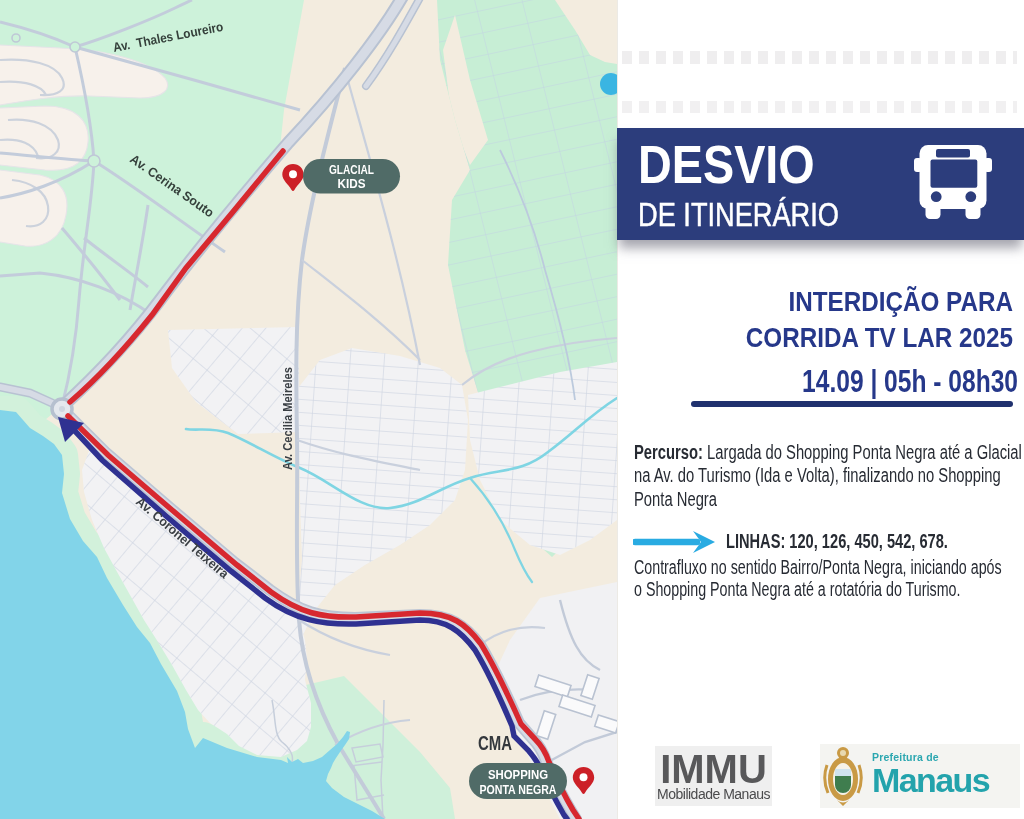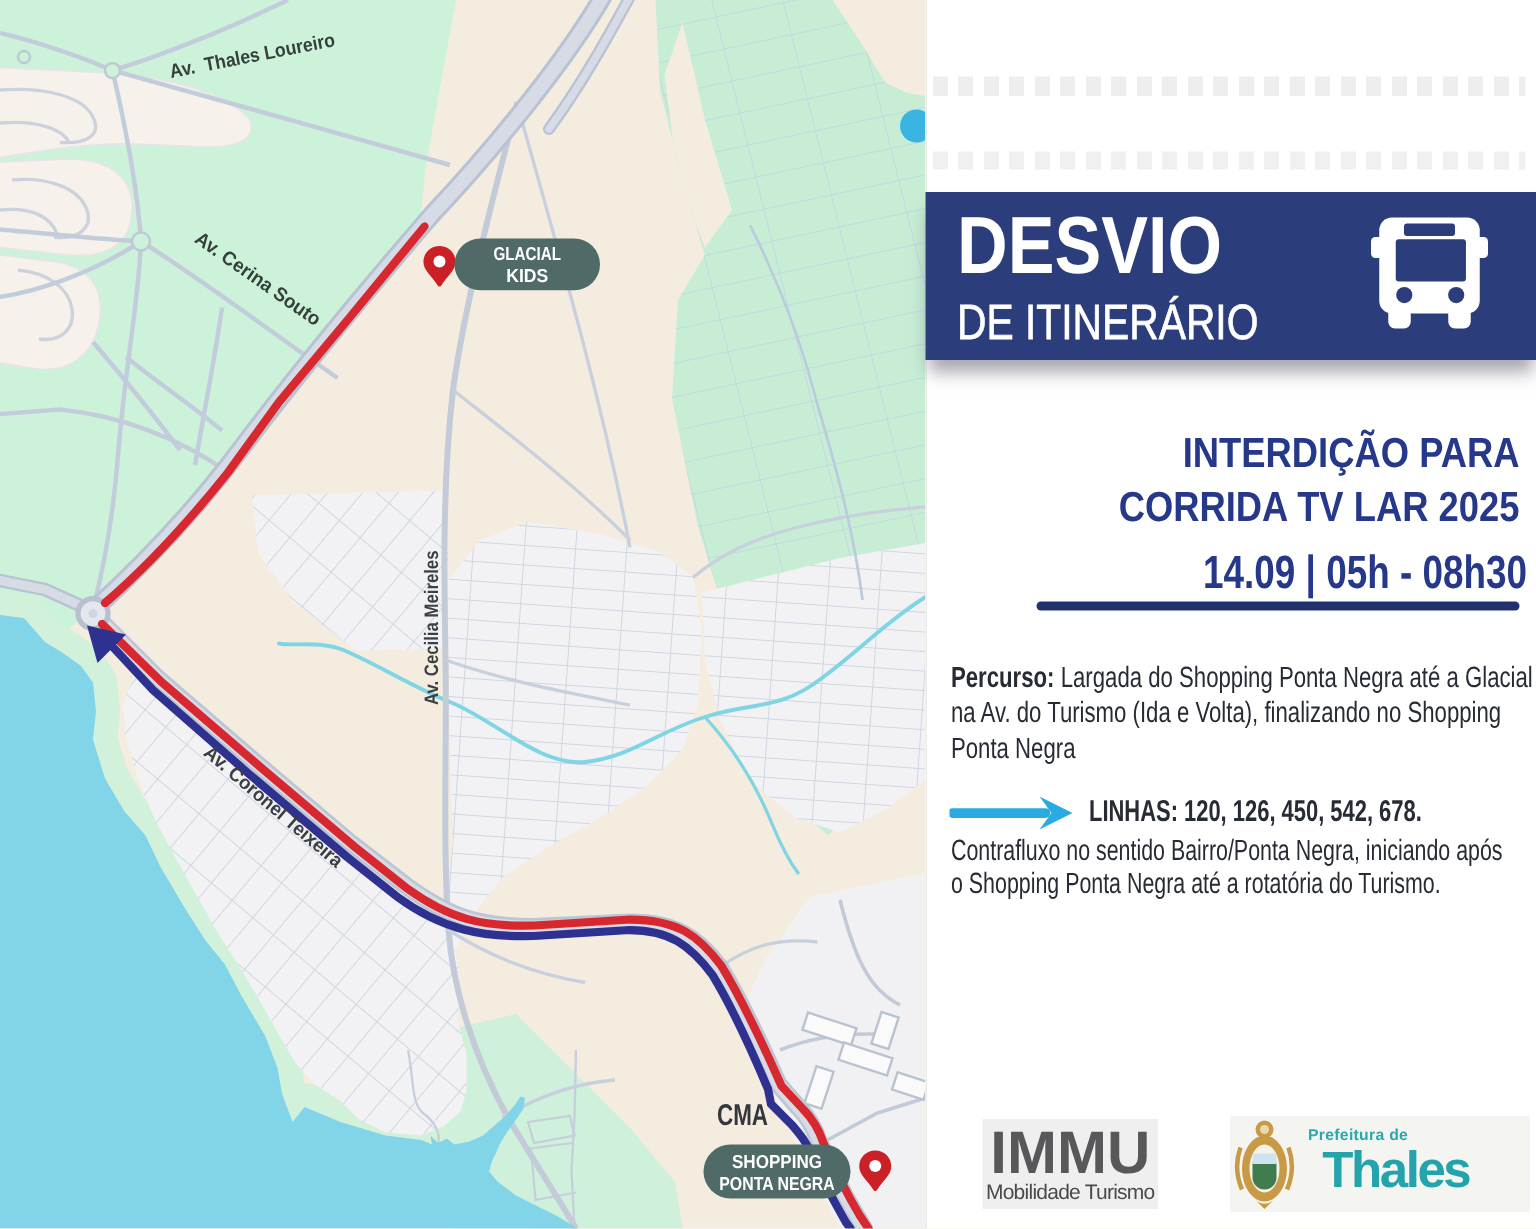--- a/index.html
+++ b/index.html
@@ -259,30 +259,30 @@
   <line x1="2" y1="12" x2="64" y2="12" stroke="#29abe2" stroke-width="6.5" stroke-linecap="round"></line>
   <path d="M60 1 L82 12 L60 23 L68 12 Z" fill="#29abe2"></path>
 </svg>
 
 <div class="abs" style="left:726px;top:531px;white-space:nowrap;color:#272b33;font-size:20px;font-weight:bold;line-height:1;transform:scaleX(0.731) translateZ(0);transform-origin:0 0;">LINHAS: 120, 126, 450, 542, 678.</div>
 
 <div class="abs" style="left:634px;top:556px;width:560px;color:#272b33;font-size:19.5px;line-height:22.3px;transform:scaleX(0.731) translateZ(0);transform-origin:0 0;">Contrafluxo no sentido Bairro/Ponta Negra, iniciando após<br>o Shopping Ponta Negra até a rotatória do Turismo.</div>
 
 <div class="abs" style="left:655px;top:746px;width:117px;height:60px;background:#efefef;"></div>
 <div class="abs" style="left:655px;top:751px;width:117px;text-align:center;color:#58585a;font-size:40px;font-weight:bold;line-height:36px;">IMMU</div>
-<div class="abs" style="left:655px;top:786px;width:117px;text-align:center;color:#4a4a4c;font-size:14px;letter-spacing:-0.5px;">Mobilidade Turismo</div>
+<div class="abs" style="left:655px;top:786px;width:117px;text-align:center;color:#4a4a4c;font-size:14px;letter-spacing:-0.5px;">Mobilidade Manaus</div>
 
 <div class="abs" style="left:820px;top:744px;width:200px;height:64px;background:#f4f4f1;"></div>
 
 <svg class="abs" style="left:822px;top:745px" width="42" height="62" viewBox="0 0 42 62">
   <ellipse cx="21" cy="34" rx="15" ry="22" fill="#c99a45"></ellipse>
   <ellipse cx="21" cy="34" rx="10" ry="16" fill="#f6f2e8"></ellipse>
   <path d="M13 30 h16 v10 a8 8 0 0 1 -16 0 Z" fill="#3f7d4e"></path>
   <rect x="13" y="24" width="16" height="7" fill="#cfe3ef"></rect>
   <circle cx="21" cy="8" r="6" fill="#c99a45"></circle>
   <circle cx="21" cy="8" r="3" fill="#e8d9b0"></circle>
   <path d="M5 20 Q0 34 6 48 M37 20 Q42 34 36 48" stroke="#c99a45" stroke-width="3" fill="none"></path>
   <path d="M15 55 Q21 60 27 55 L21 61 Z" fill="#c99a45"></path>
 </svg>
 
 <div class="abs" style="left:872px;top:751px;width:125px;color:#2ba7b0;font-size:10.5px;font-weight:bold;letter-spacing:0.2px;">Prefeitura de</div>
 
-<div class="abs" style="left:868px;top:761px;width:125px;text-align:center;color:#23a3ac;font-size:34px;font-weight:bold;letter-spacing:-1.6px;">Thales</div>
+<div class="abs" style="left:868px;top:761px;width:125px;text-align:center;color:#23a3ac;font-size:34px;font-weight:bold;letter-spacing:-1.6px;">Manaus</div>
 
 </body></html>

